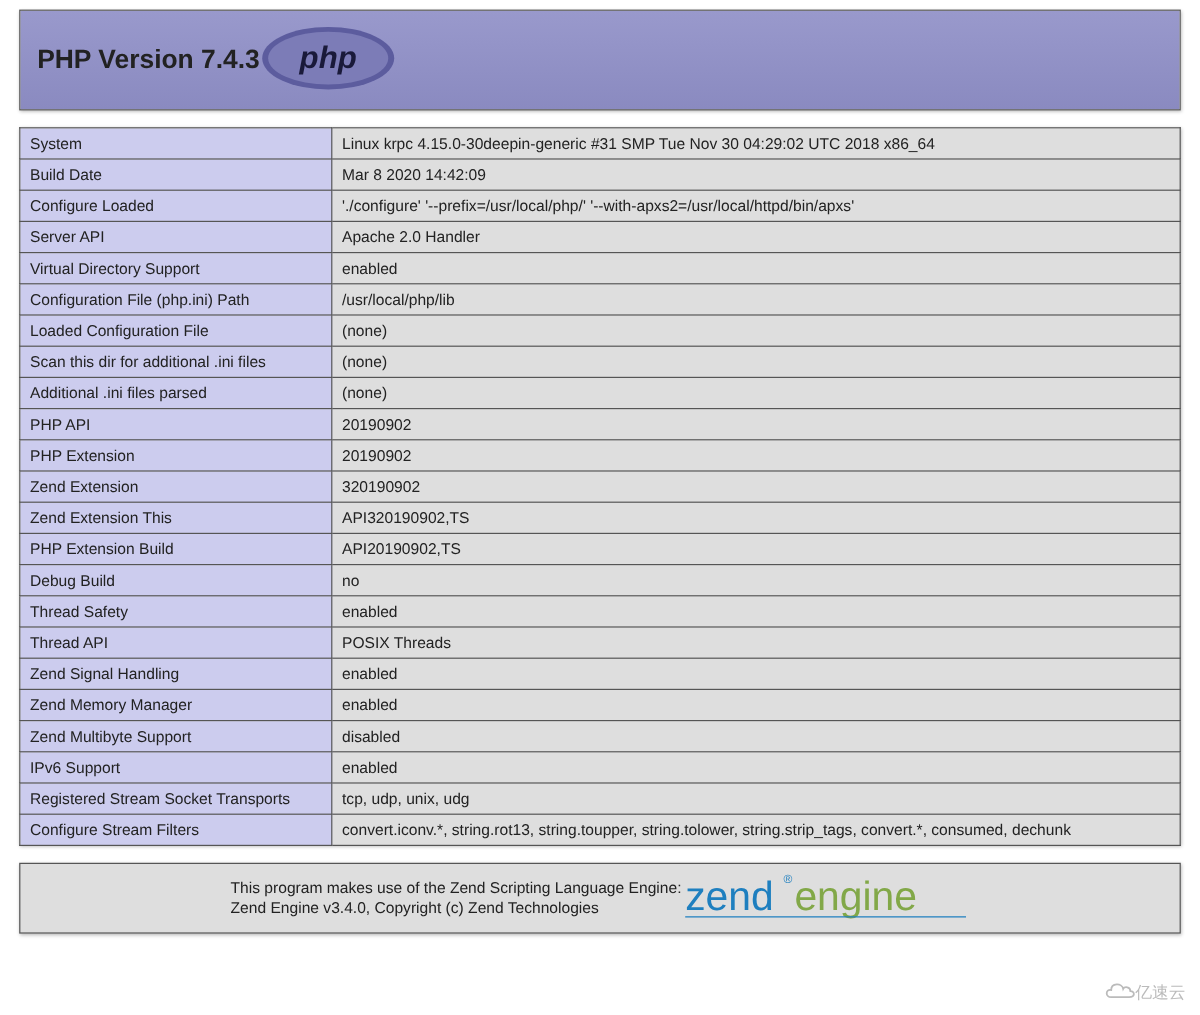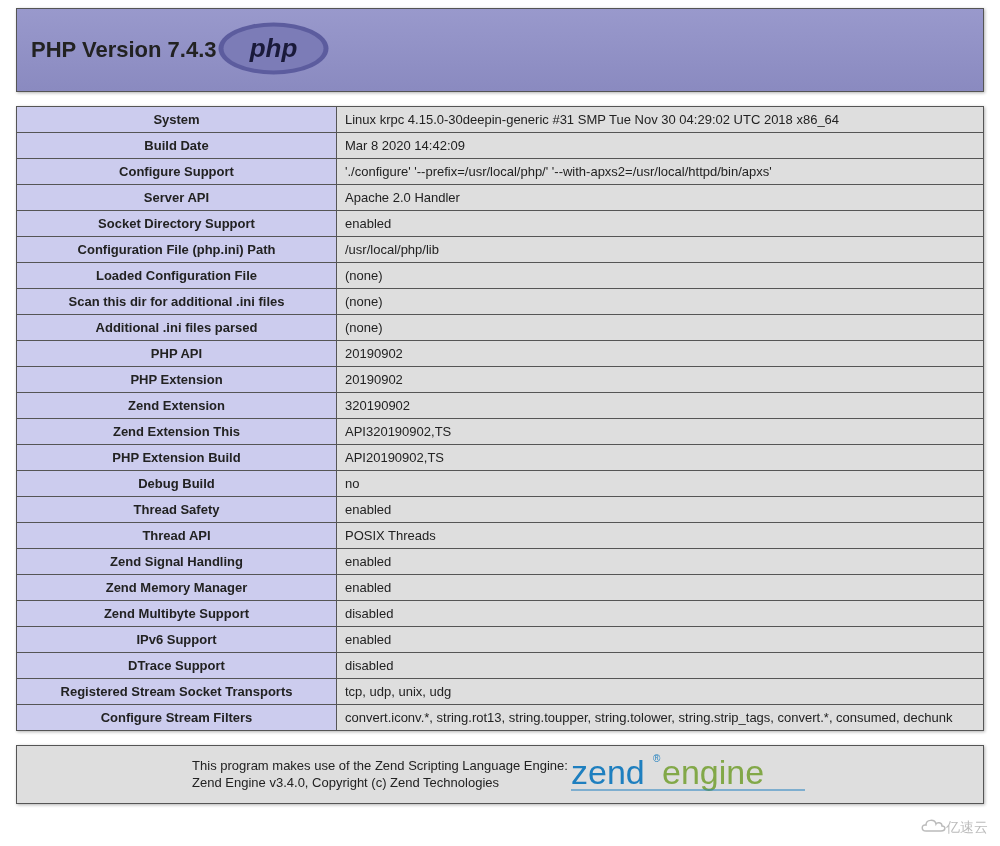--- a/index.html
+++ b/index.html
@@ -38,23 +38,22 @@
       margin-bottom: 14px;
     }
     table.info td {
       border: 1px solid #555;
       padding: 5px 8px;
       font-size: 13px;
       vertical-align: middle;
     }
     table.info td.k {
       background: #ccccee;
-      font-weight: bold;
-      width: 320px;
-      text-align: center;
+      font-weight: normal;
+      width: 260px;
     }
     table.info td.v {
       background: #dedede;
     }
     .zend-box {
       border: 1px solid #555;
       background: #dedede;
       padding: 6px 10px;
       display: flex;
       align-items: center;
@@ -92,29 +91,29 @@
   <tbody id="info-tbody">
       <tr>
         <td class="k">System</td>
         <td class="v">Linux krpc 4.15.0-30deepin-generic #31 SMP Tue Nov 30 04:29:02 UTC 2018 x86_64</td>
       </tr>
       <tr>
         <td class="k">Build Date</td>
         <td class="v">Mar 8 2020 14:42:09</td>
       </tr>
       <tr>
-        <td class="k">Configure Support</td>
+        <td class="k">Configure Loaded</td>
         <td class="v">'./configure' '--prefix=/usr/local/php/' '--with-apxs2=/usr/local/httpd/bin/apxs'</td>
       </tr>
       <tr>
         <td class="k">Server API</td>
         <td class="v">Apache 2.0 Handler</td>
       </tr>
       <tr>
-        <td class="k">Socket Directory Support</td>
+        <td class="k">Virtual Directory Support</td>
         <td class="v">enabled</td>
       </tr>
       <tr>
         <td class="k">Configuration File (php.ini) Path</td>
         <td class="v">/usr/local/php/lib</td>
       </tr>
       <tr>
         <td class="k">Loaded Configuration File</td>
         <td class="v">(none)</td>
       </tr>
@@ -166,24 +165,20 @@
         <td class="k">Zend Memory Manager</td>
         <td class="v">enabled</td>
       </tr>
       <tr>
         <td class="k">Zend Multibyte Support</td>
         <td class="v">disabled</td>
       </tr>
       <tr>
         <td class="k">IPv6 Support</td>
         <td class="v">enabled</td>
-      </tr>
-      <tr>
-        <td class="k">DTrace Support</td>
-        <td class="v">disabled</td>
       </tr>
       <tr>
         <td class="k">Registered Stream Socket Transports</td>
         <td class="v">tcp, udp, unix, udg</td>
       </tr>
       <tr>
         <td class="k">Configure Stream Filters</td>
         <td class="v">convert.iconv.*, string.rot13, string.toupper, string.tolower, string.strip_tags, convert.*, consumed, dechunk</td>
       </tr>
     </tbody>

